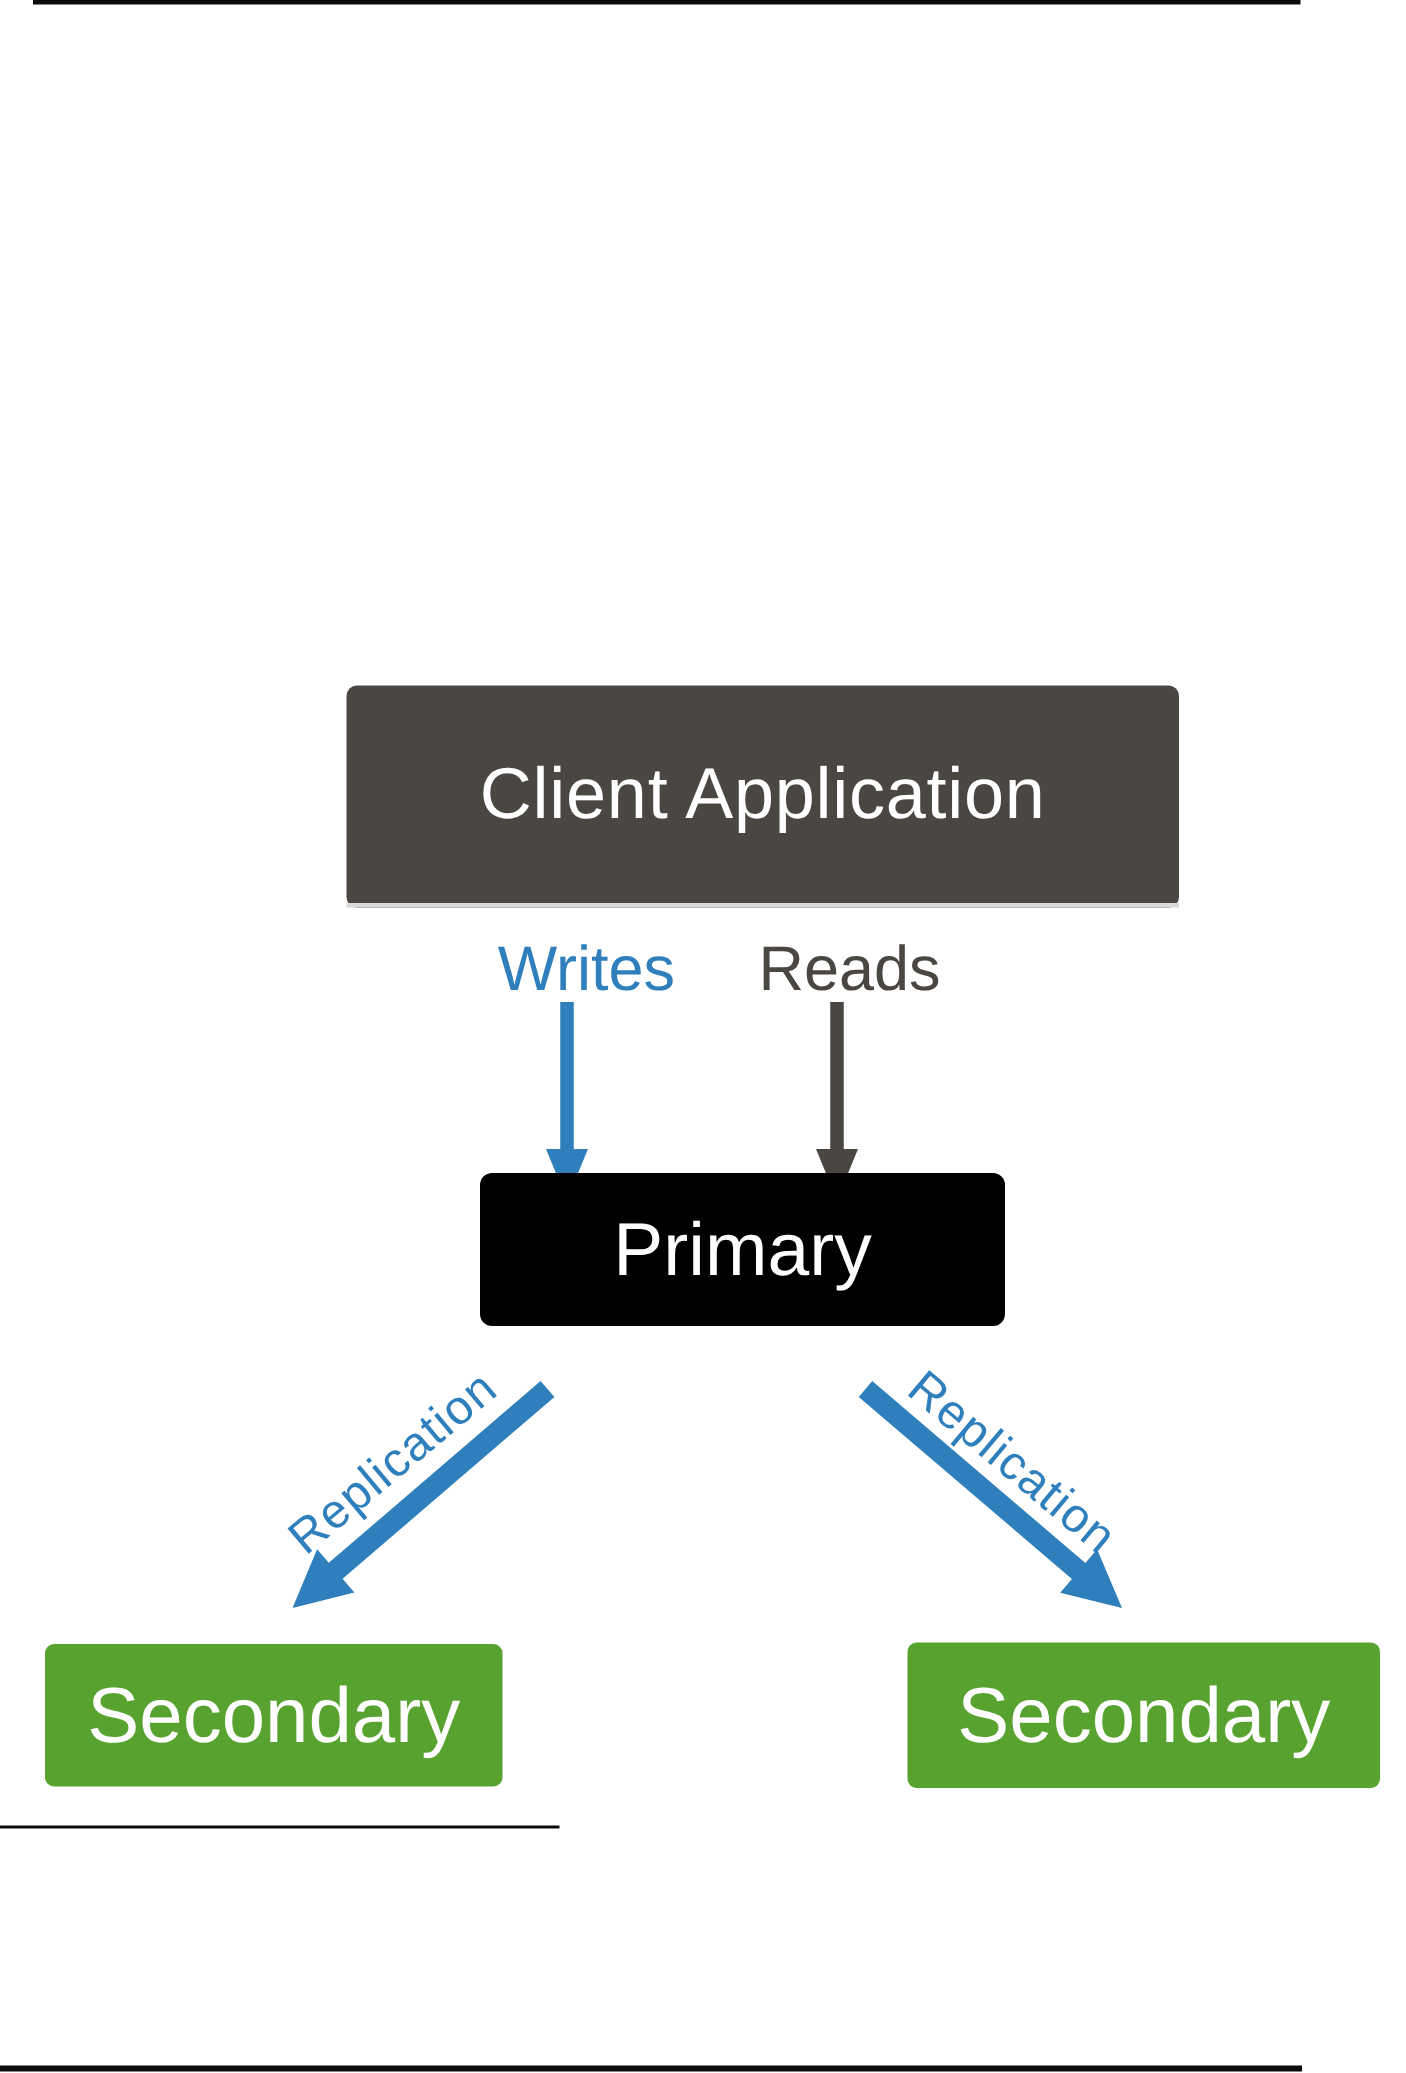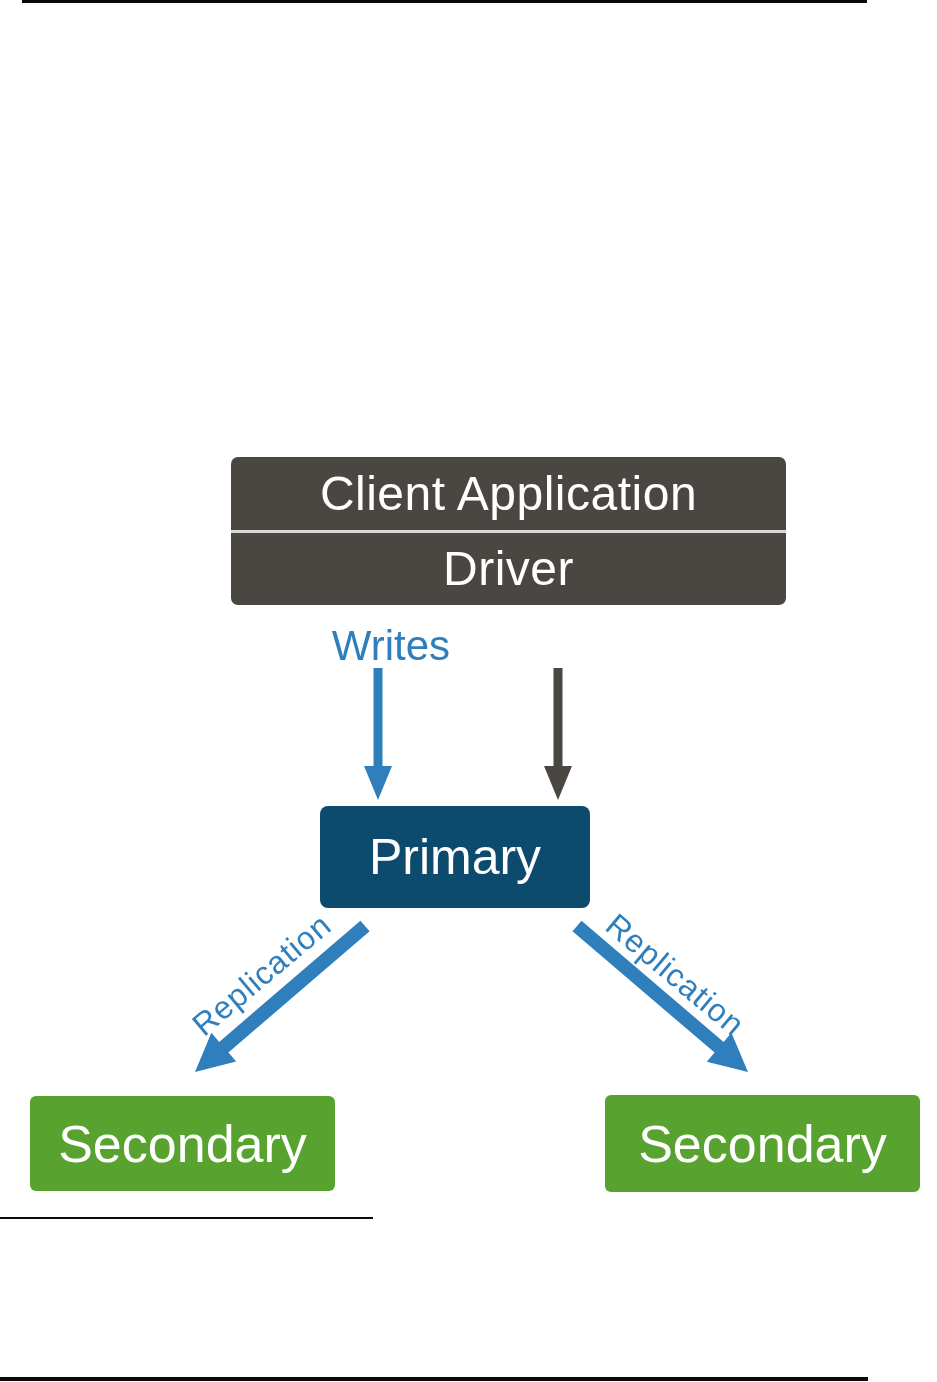--- a/index.html
+++ b/index.html
@@ -73,24 +73,24 @@
   .node {
     position: absolute;
     display: flex;
     align-items: center;
     justify-content: center;
     color: #ffffff;
     white-space: nowrap;
   }
   .primary {
     left: 320px;
-    top: 806px;
-    width: 270px;
+    top: 782px;
+    width: 350px;
     height: 102px;
-    background: #0c4a6e;
+    background: #000000;
     border-radius: 8px;
     font-size: 50px;
   }
   .secondary {
     background: #58a22f;
     border-radius: 6px;
     font-size: 52px;
     text-align: center;
   }
   .sec-left  { left: 30px;  top: 1096px; width: 305px; height: 95px; }
@@ -117,25 +117,25 @@
 </head>
 <body>
 
 <div class="page">
 
   <div class="rule top-rule"></div>
 
   <div class="client-box">
     <div class="client-row">Client Application</div>
     <div class="divider"></div>
-    <div class="client-row">Driver</div>
   </div>
 
   <div class="flow-label writes">Writes</div>
 
+  <div class="flow-label reads">Reads</div>
 
   <svg class="arrows" viewBox="0 0 937 1382" xmlns="http://www.w3.org/2000/svg">
     <polygon points="373.5,668 373.5,766 364,766 378,800 392,766 382.5,766 382.5,668" fill="#2e7fbc"></polygon>
     <polygon points="553.5,668 553.5,766 544,766 558,800 572,766 562.5,766 562.5,668" fill="#4a4642"></polygon>
     <polygon points="369.6,931.3 228.4,1052.5 236.2,1061.6 195,1072 211.4,1032.8 219.2,1041.9 360.4,920.7" fill="#2e7fbc"></polygon>
     <polygon points="572.5,931.3 714.6,1052.6 706.8,1061.8 748,1072 731.4,1032.8 723.6,1042.0 581.5,920.7" fill="#2e7fbc"></polygon>
   </svg>
 
   <div class="node primary">
     <span>Primary</span>

